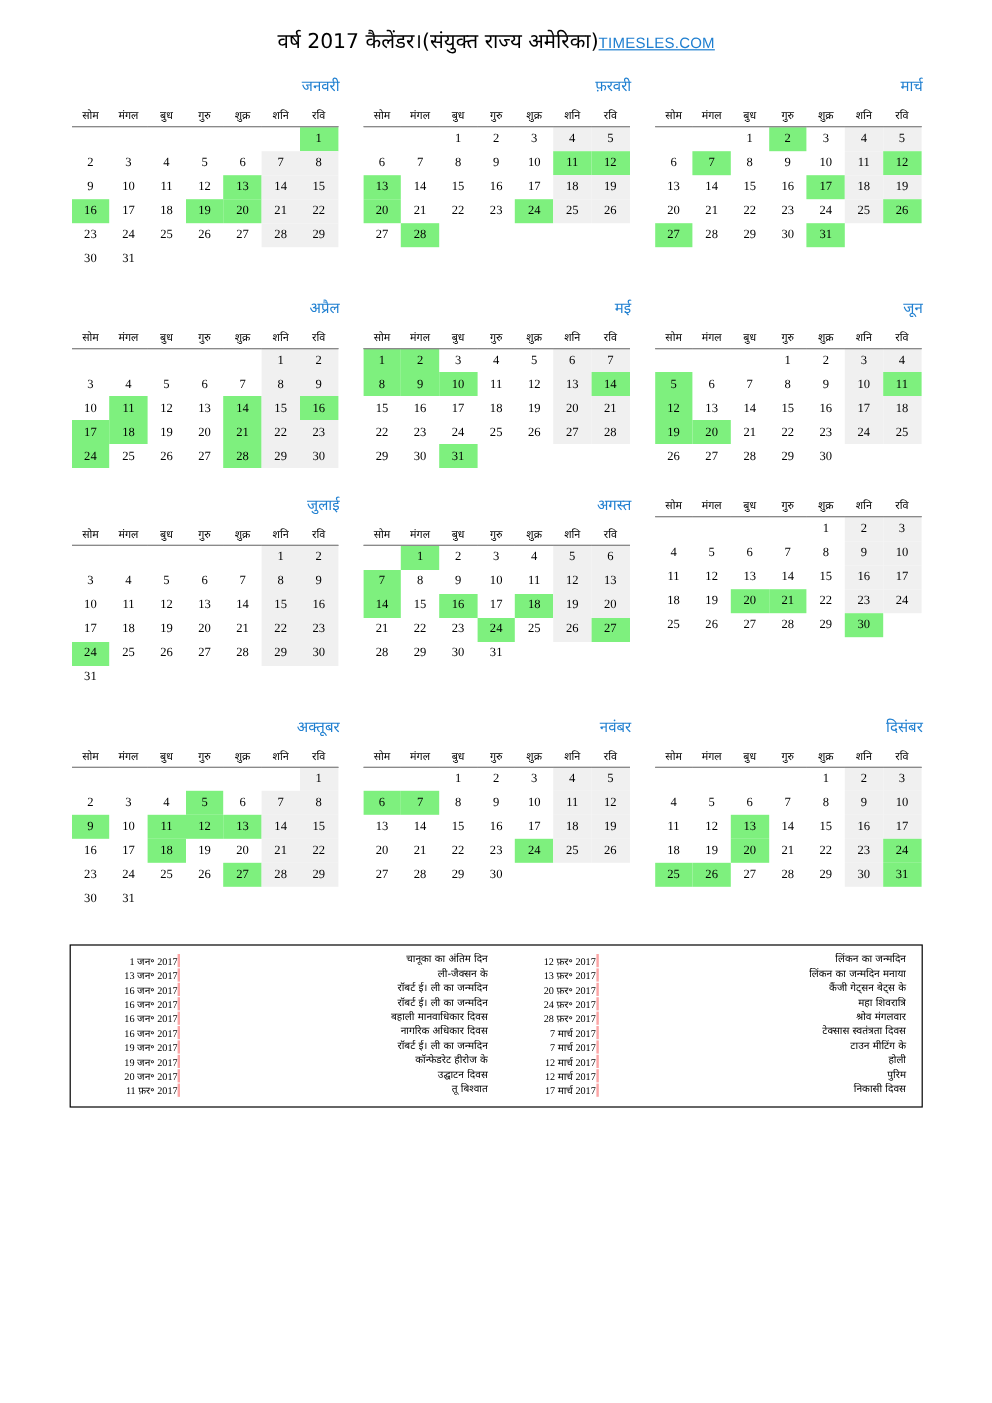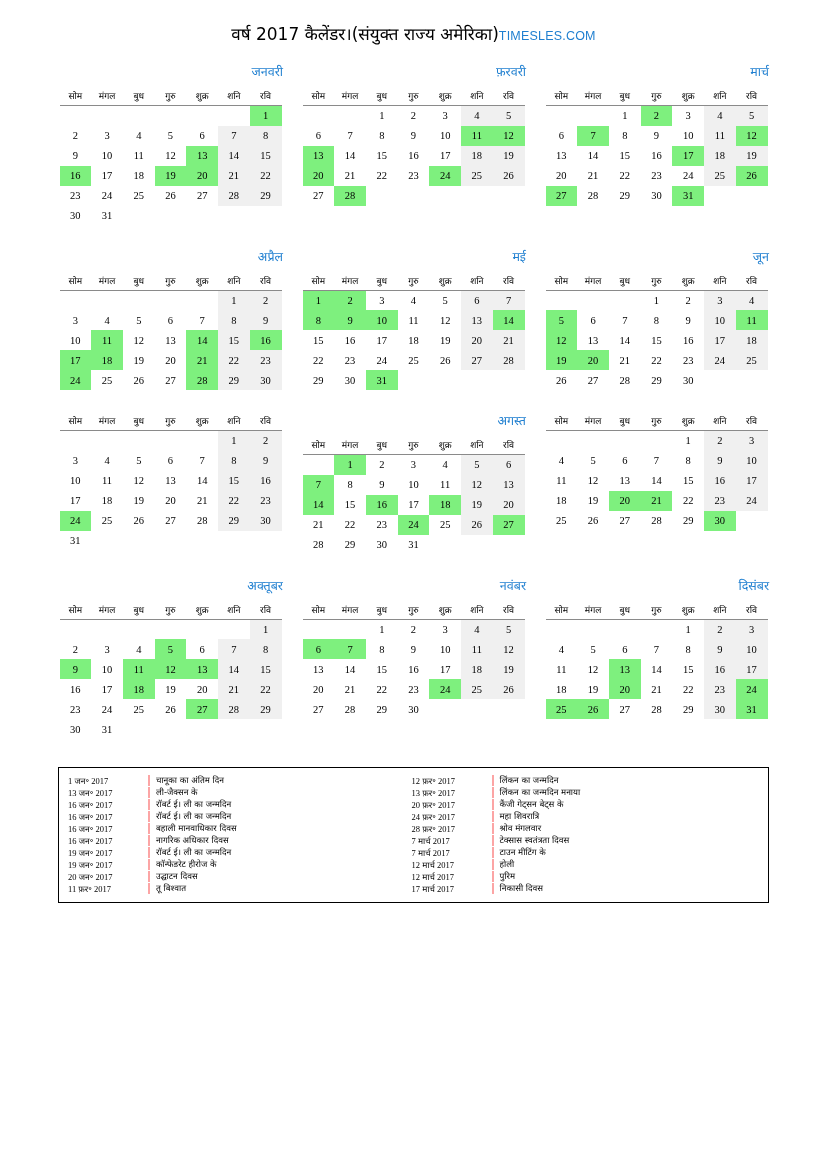--- a/index.html
+++ b/index.html
@@ -30,20 +30,21 @@
   .title {
     font-size: 17px;
     color: #000;
     font-family: "DejaVu Sans", sans-serif;
   }
   .brand {
     font-size: 12.5px;
     color: #1f7fd0;
     letter-spacing: .2px;
     font-family: "Liberation Sans", sans-serif;
+    text-decoration: underline;
   }
   .grid {
     display: grid;
     grid-template-columns: repeat(3, 1fr);
     column-gap: 18px;
     row-gap: 0px;
   }
   .month {
     margin-bottom: 22px;
   }
@@ -75,24 +76,25 @@
     width: 31.5px;
     padding: 0;
     font-family: "Liberation Serif", serif;
   }
   td.we { background: #f0f0f0; }
   td.hl { background: #7ef07e; }
   td.empty { background: transparent; }
   .legend {
     border: 1px solid #000;
     margin-top: 6px;
-    padding: 7px 23px 8px 9px;
+    padding: 7px 13px 8px 9px;
     display: grid;
     grid-template-columns: repeat(2, 1fr);
     column-gap: 10px;
+    text-align: right;
   }
   .legend-col {
     display: grid;
     grid-template-columns: 80px 1fr;
     row-gap: 1px;
   }
   .ldate {
     font-size: 8.5px;
     font-family: "Liberation Serif", serif;
     white-space: nowrap;
@@ -498,20 +500,21 @@
               <td class="">28</td>
               <td class="">29</td>
               <td class="">30</td>
               <td class="empty">&nbsp;</td>
               <td class="empty">&nbsp;</td>
             </tr>
           </tbody>
         </table>
       </div>
       <div class="month">
+        <div class="month-name">जुलाई</div>
         <table class="cal">
           <thead>
             <tr>
               <th>सोम</th>
               <th>मंगल</th>
               <th>बुध</th>
               <th>गुरु</th>
               <th>शुक्र</th>
               <th>शनि</th>
               <th>रवि</th>

